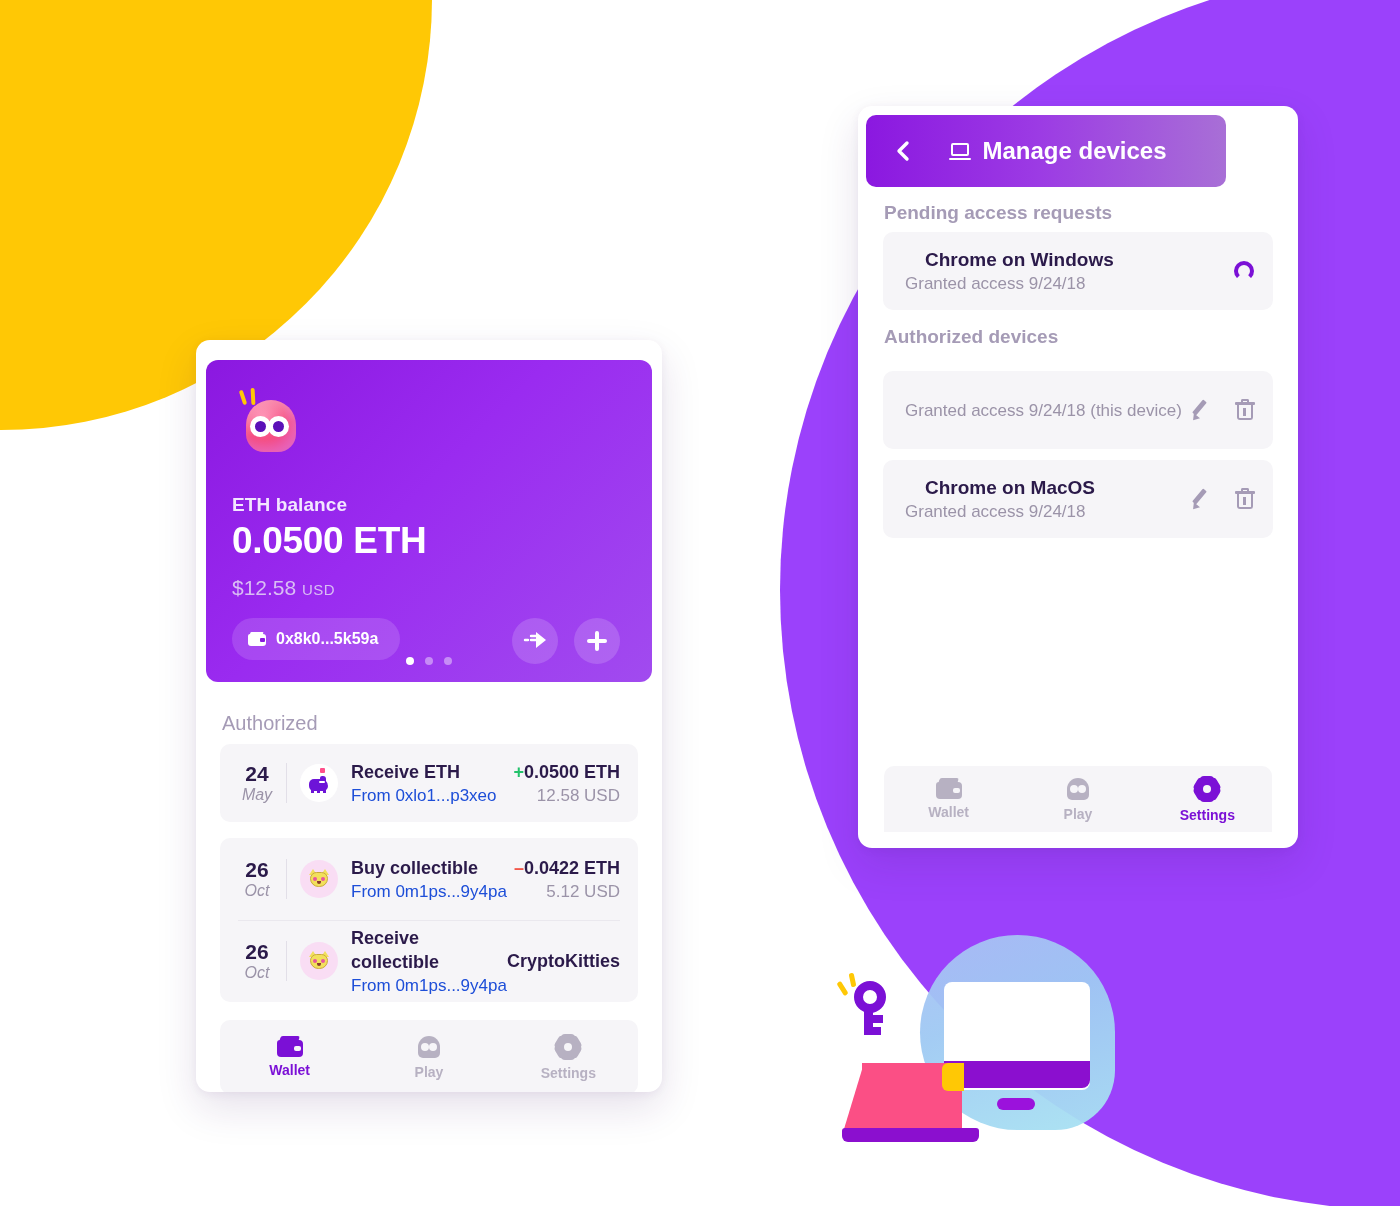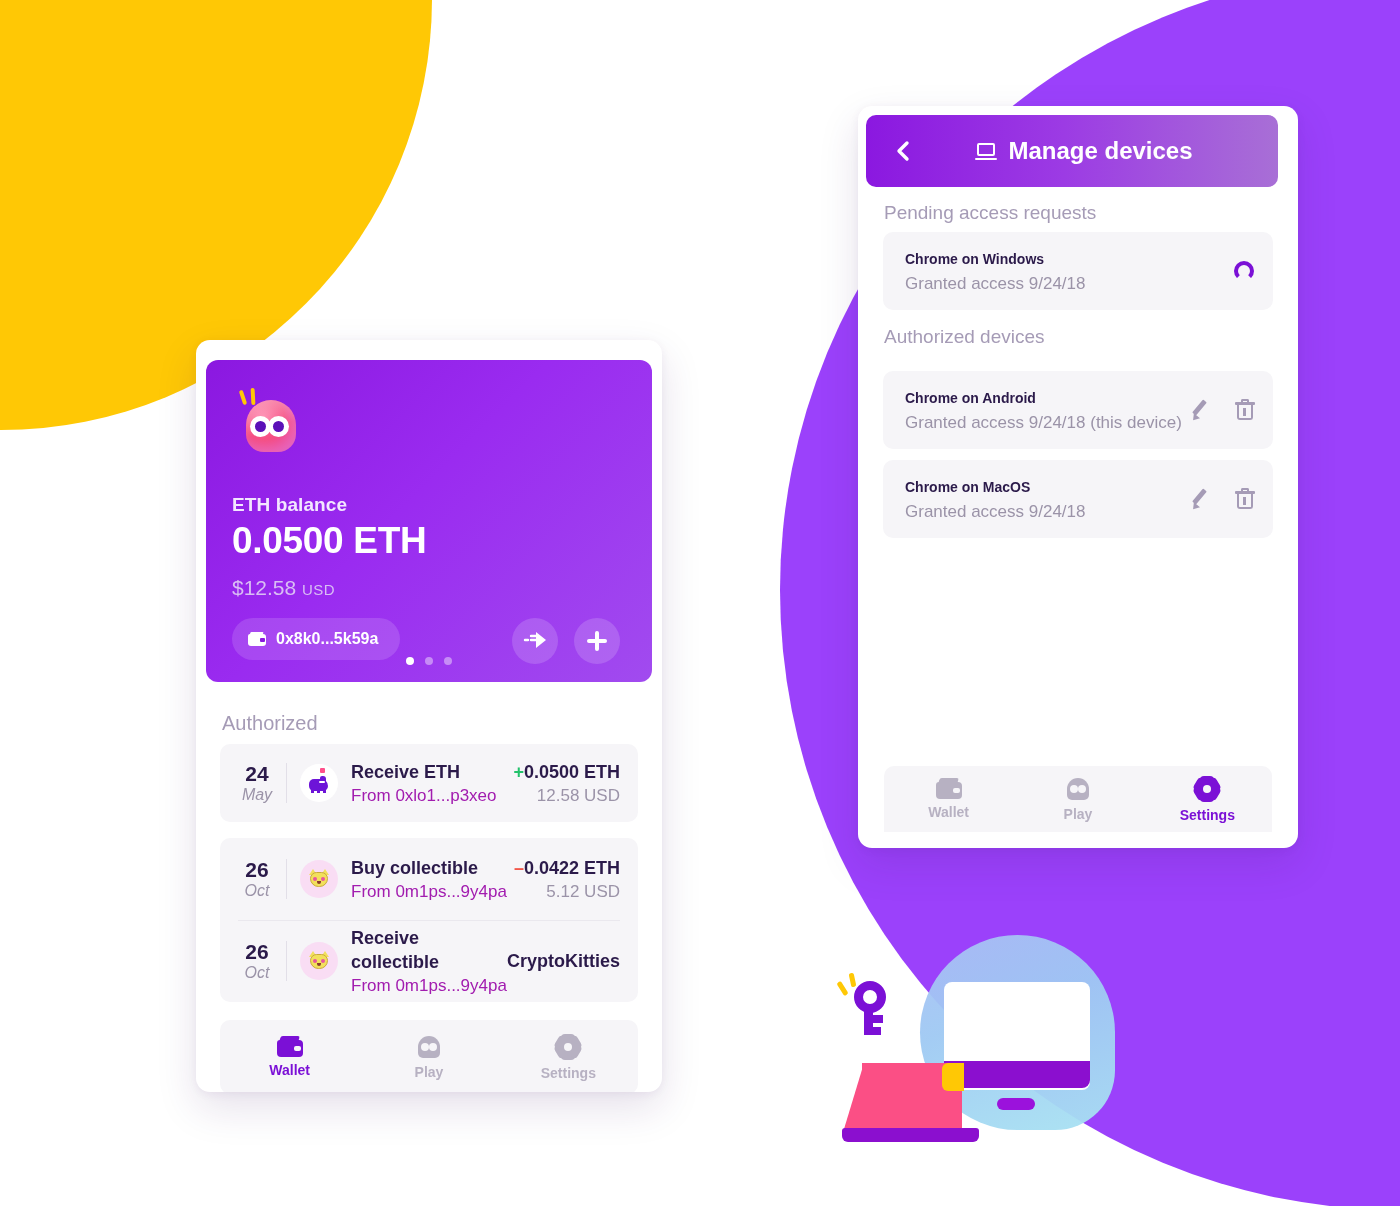--- a/index.html
+++ b/index.html
@@ -151,21 +151,21 @@
   .kitty-g{ position:absolute; left:7px; top:9px; width:24px; height:20px; }
   .kitty-g .kface{ position:absolute; left:3px; top:3px; width:18px; height:15px; background:#F2E05C; border-radius:7px 7px 9px 9px; border:1px solid #C9A93C; }
   .kitty-g .kear{ position:absolute; top:0px; width:0; height:0; border-left:4px solid transparent; border-right:4px solid transparent; border-bottom:6px solid #F2E05C; }
   .kitty-g .ke1{ left:2px; } .kitty-g .ke2{ left:14px; }
   .kitty-g .keye{ position:absolute; top:8px; width:4px; height:4px; border-radius:50%; background:#E8559E; }
   .kitty-g .kl{ left:6px; } .kitty-g .kr{ left:14px; }
   .kitty-g .knose{ position:absolute; left:10px; top:12px; width:4px; height:3px; background:#8B3A2E; border-radius:0 0 3px 3px; }
 
   .act-main{ flex:1; padding-left:13px; }
   .act-title{ color:#2B1A4A; font-size:18px; font-weight:700; line-height:24px; }
-  .act-sub{ color:#a21caf; font-size:17px; font-weight:400; line-height:23px; }
+  .act-sub{ color:#1d4ed8; font-size:17px; font-weight:400; line-height:23px; }
   .act-amounts{ text-align:right; }
   .act-amt{ font-size:18px; font-weight:700; line-height:24px; color:#2B1A4A; }
   .act-amt .pos{ color:#24C26B; }
   .act-amt .neg{ color:#F2564A; }
   .act-usd{ color:#9B93A8; font-size:17px; line-height:23px; }
 
   
   .tabbar{
     position:absolute; left:24px; width:418px; height:74px;
     background:#F6F5F8; border-radius:10px;
@@ -190,54 +190,54 @@
   .ic-gear{ width:26px; height:26px; position:relative; }
   .ic-gear .g1,.ic-gear .g2,.ic-gear .g3{ position:absolute; left:6px; top:0px; width:14px; height:26px; border-radius:4px; }
   .ic-gear .g2{ transform:rotate(60deg); } .ic-gear .g3{ transform:rotate(120deg); }
   .ic-gear .hole{ position:absolute; left:9px; top:9px; width:8px; height:8px; border-radius:50%; background:#F6F5F8; z-index:2; }
 
   
   #devices-phone{
     left:858px; top:106px; width:440px; height:742px;
   }
   .dev-header{
-    position:absolute; left:8px; top:9px; width:412px; height:72px;
+    position:absolute; left:8px; top:9px; width:360px; height:72px;
     border-radius:10px;
     background:linear-gradient(90deg,#8B18E0 0%,#9C3BE4 48%,#A86FD6 100%);
     display:flex; align-items:center;padding-left:24px;
   }
   .back-chevron{
     position:absolute; left:26px; top:24px; width:24px; height:24px; cursor:pointer;
     color:#fff;
   }
   .dev-title{
     width:100%; text-align:center; color:#ffffff; font-size:24px; font-weight:700;
     display:flex; align-items:center; justify-content:center; gap:11px;
   }
   .laptop-glyph{ width:22px; height:17px; position:relative; }
   .laptop-glyph .scr{ position:absolute; left:2px; top:0; width:18px; height:13px; border:2px solid #fff; border-radius:2px; }
   .laptop-glyph .base{ position:absolute; left:0; bottom:0; width:22px; height:2px; background:#fff; border-radius:1px; }
 
   .dev-section{
-    position:absolute; left:26px; color:#A59BB6; font-size:19px; font-weight:400;
+    position:absolute; left:26px; color:#A59BB6; font-size:19px; font-weight:700;
   }
   #pending-title{ top:96px; }
   #authorized-title{ top:220px; }
 
   .dev-card{
     position:absolute; left:25px; width:390px; height:78px;
     background:#F6F5F8; border-radius:10px;
     display:flex; align-items:center; padding:0 18px 0 22px;
   }
   #dev-pending-1{ top:126px; }
   #dev-auth-1{ top:265px; }
   #dev-auth-2{ top:354px; }
 
   .dev-info{ flex:1; }
-  .dev-name{ color:#2B1A4A; font-size:14px; font-weight:700; line-height:25px; }
+  .dev-name{ color:#2B1A4A; font-size:19px; font-weight:700; line-height:25px;margin-left:20px; }
   .dev-meta{ color:#9B93A8; font-size:17px; font-weight:400; line-height:23px; }
 
   .dev-actions{ display:flex; align-items:center; gap:26px; }
 
   .ic-pending{ width:22px; height:22px; position:relative; }
   .ic-pending .arc{
     position:absolute; left:1px; top:1px; width:20px; height:20px;
     border:4px solid #7B10D6; border-radius:50%;
     border-bottom-color:transparent;
   }
@@ -522,21 +522,20 @@
       <span class="ic-pending">
           <span class="arc"></span>
         </span>
     </div>
   </div>
 
   <div class="dev-section" id="authorized-title">Authorized devices</div>
 
   <div class="dev-card" id="dev-auth-1">
     <div class="dev-info">
-      <div class="dev-name">Chrome on Android</div>
       <div class="dev-meta">Granted access 9/24/18 (this device)</div>
     </div>
     <div class="dev-actions">
       <span class="ic-pencil">
           <span class="shaft"></span>
           <span class="tip"></span>
         </span>
       <span class="ic-trash">
           <span class="hdl"></span>
           <span class="lid"></span>

